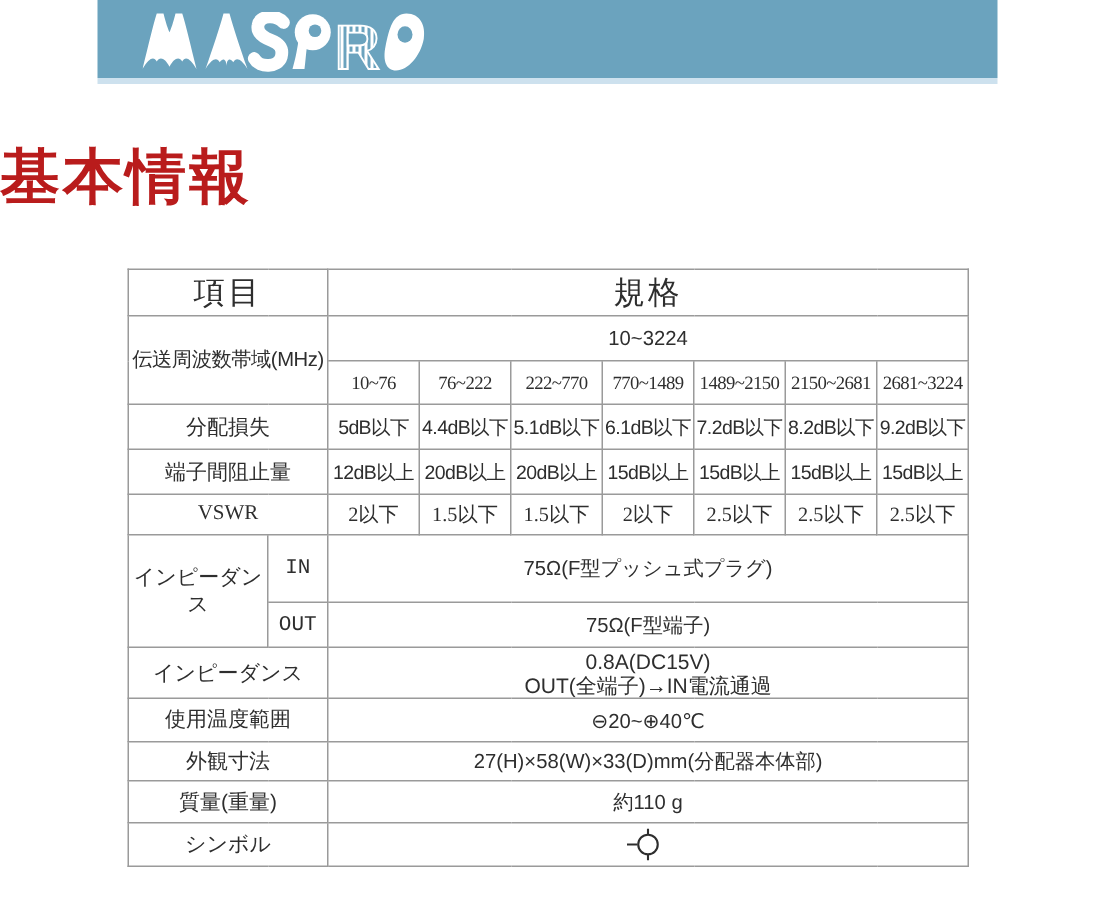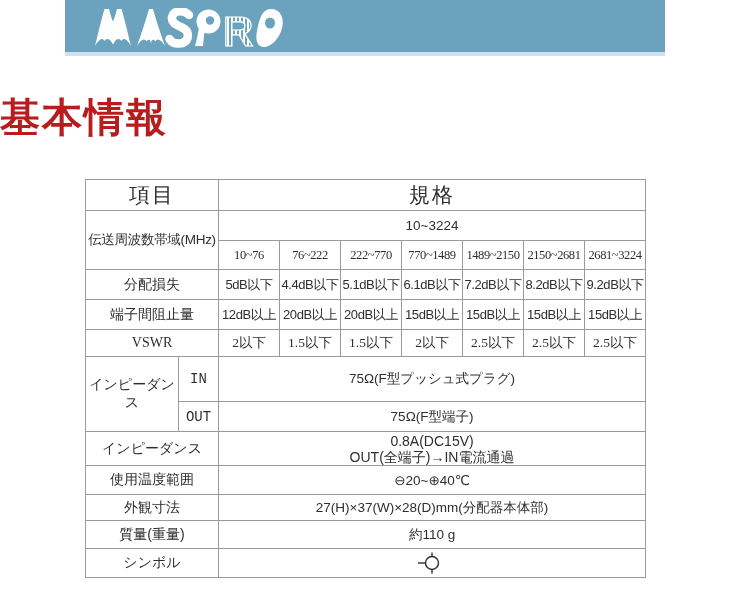--- a/index.html
+++ b/index.html
@@ -153,21 +153,21 @@
       </td>
     </tr>
 
     <tr class="r-tmp">
       <td class="lbl" colspan="2">使用温度範囲</td>
       <td class="val" colspan="7">⊖20~⊕40℃</td>
     </tr>
 
     <tr class="r-dim">
       <td class="lbl" colspan="2">外観寸法</td>
-      <td class="val" colspan="7">27(H)×37(W)×28(D)mm(分配器本体部)</td>
+      <td class="val" colspan="7">27(H)×58(W)×33(D)mm(分配器本体部)</td>
     </tr>
 
     <tr class="r-wgt">
       <td class="lbl" colspan="2">質量(重量)</td>
       <td class="val" colspan="7">約110 g</td>
     </tr>
 
     <tr class="r-sym">
       <td class="lbl" colspan="2">シンボル</td>
       <td colspan="7">

